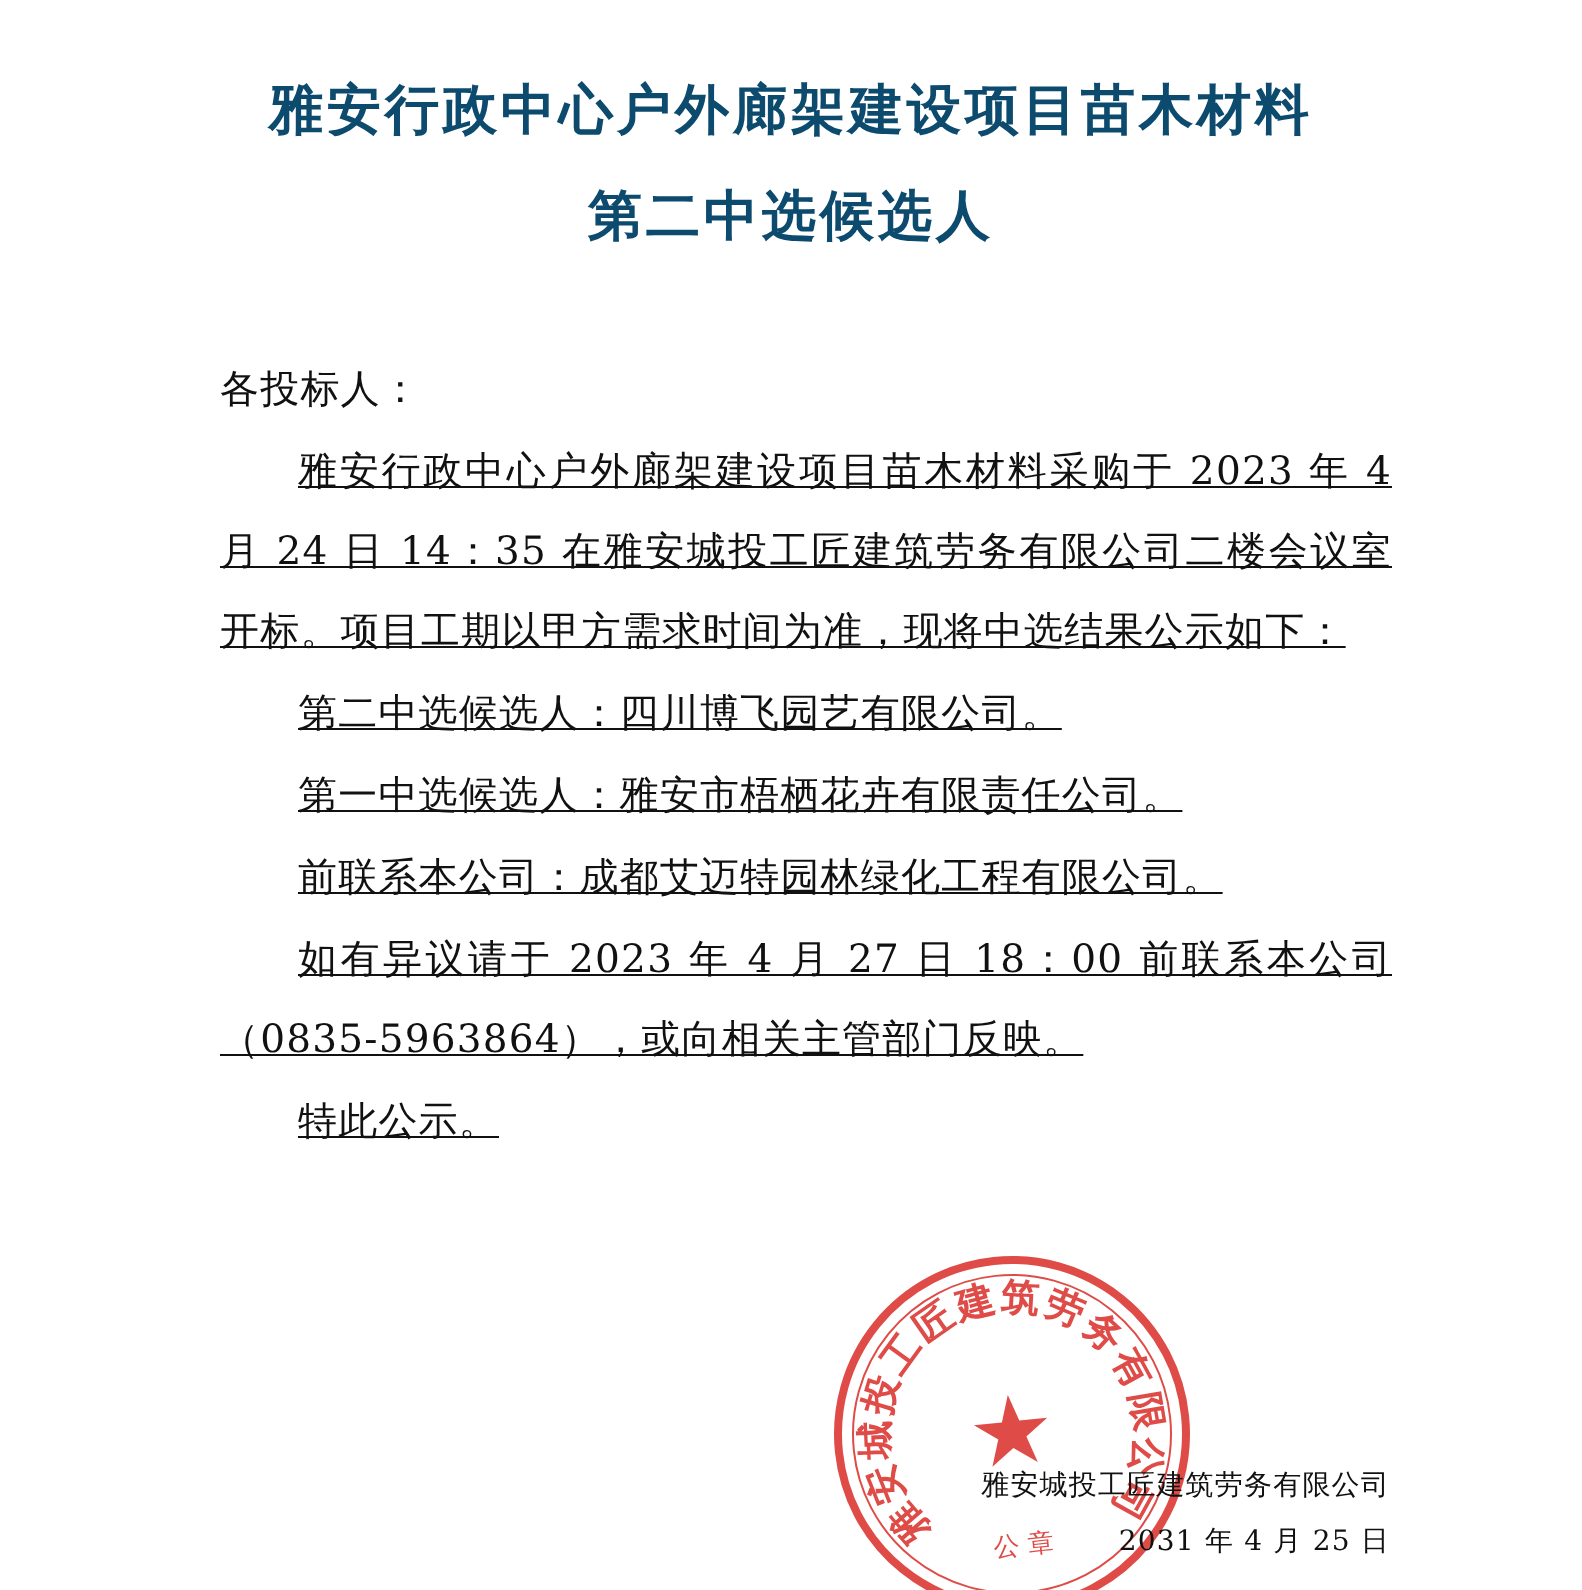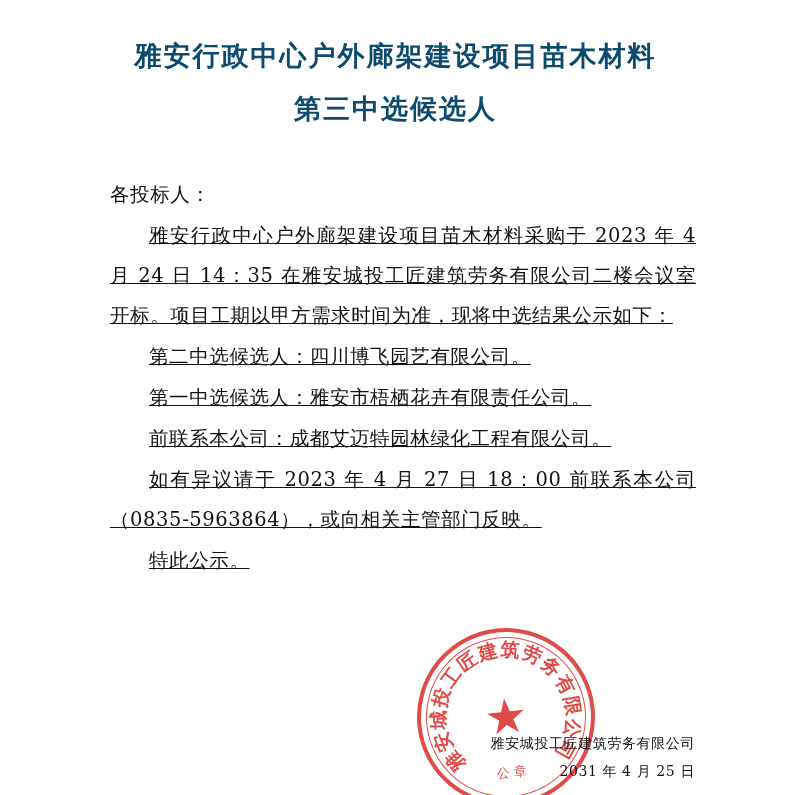--- a/index.html
+++ b/index.html
@@ -129,21 +129,21 @@
     white-space: nowrap;
   }
 </style>
 </head>
 <body>
 
 <div class="page">
 
   <div class="title-block">
     <div class="title-line">雅安行政中心户外廊架建设项目苗木材料</div>
-    <div class="title-line">第三中选候选人</div>
+    <div class="title-line">第二中选候选人</div>
   </div>
 
   <div class="body-block">
     <p class="para salutation">各投标人：</p>
     <p class="para indent">雅安行政中心户外廊架建设项目苗木材料采购于 2023 年 4 月 24 日 14：35 在雅安城投工匠建筑劳务有限公司二楼会议室开标。项目工期以甲方需求时间为准，现将中选结果公示如下：</p>
     <p class="para indent">第二中选候选人：四川博飞园艺有限公司。</p>
     <p class="para indent">第一中选候选人：雅安市梧栖花卉有限责任公司。</p>
     <p class="para indent">前联系本公司：成都艾迈特园林绿化工程有限公司。</p>
     <p class="para indent">如有异议请于 2023 年 4 月 27 日 18：00 前联系本公司（0835-5963864），或向相关主管部门反映。</p>
     <p class="para indent">特此公示。</p>

